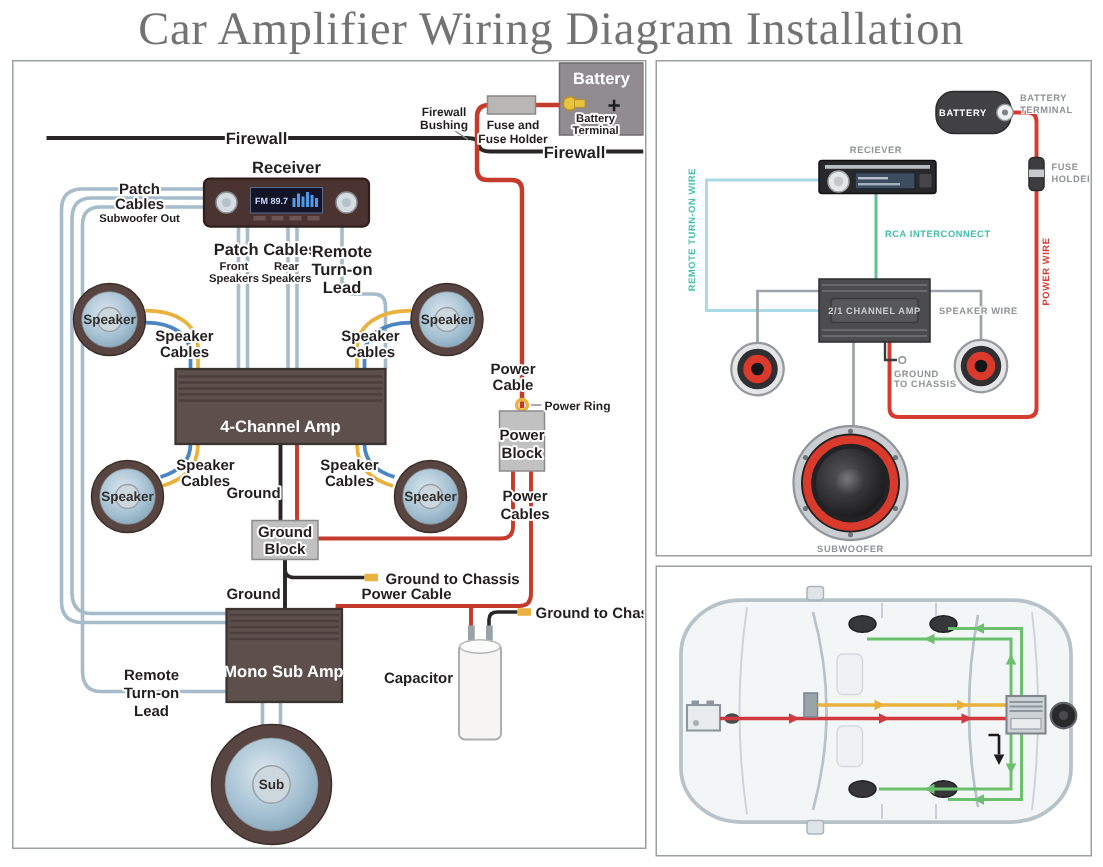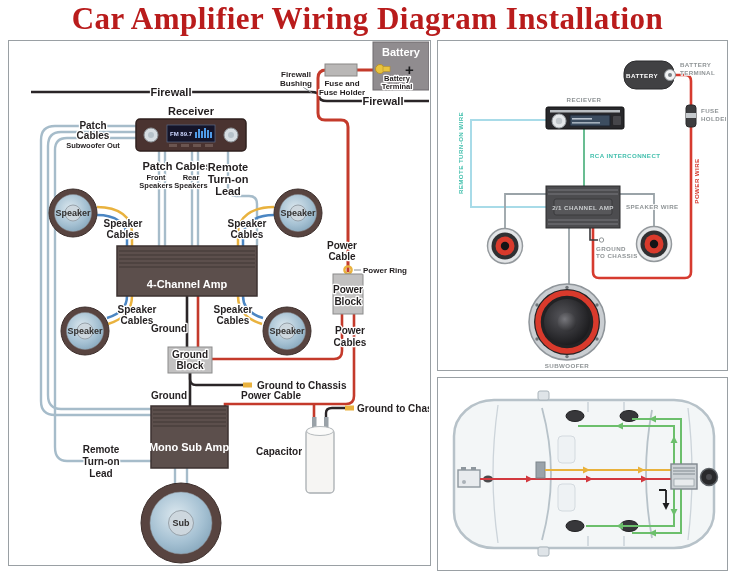--- a/index.html
+++ b/index.html
@@ -1,20 +1,20 @@
 <!DOCTYPE html>
 <html><head>
 <meta charset="utf-8">
 <style>
   html,body{margin:0;padding:0;background:#ffffff;}
   .page{position:relative;width:735px;height:578px;background:#ffffff;overflow:hidden;
         font-family:"Liberation Sans",sans-serif;}
   .title{position:absolute;left:0;top:0;width:735px;height:38px;text-align:center;
-         font-family:"Liberation Serif",serif;font-weight:bold;font-size:31px;line-height:38px;
-         color:#b91c1c;letter-spacing:.5px;}
+         font-family:"Liberation Serif",serif;font-weight:normal;font-size:31px;line-height:38px;
+         color:#737373;letter-spacing:.5px;}
   .panel{position:absolute;background:#ffffff;border:1.5px solid #9aa0a4;box-sizing:border-box;}
   #panel-left{left:8px;top:40px;width:423px;height:526px;}
   #panel-rt{left:437px;top:40px;width:291px;height:331px;}
   #panel-rb{left:437px;top:377px;width:291px;height:194px;}
   svg{display:block;}
   
   .lbl{fill:#231f20;font-weight:bold;font-family:"Liberation Sans",sans-serif;
        paint-order:stroke;stroke:#ffffff;stroke-width:2.6px;stroke-linejoin:round;}
   .s11{font-size:11px}.s10{font-size:10px}.s9{font-size:9px}.s8{font-size:8px}.s7{font-size:7.5px}
   .wlbl{fill:#ffffff;font-weight:bold;font-family:"Liberation Sans",sans-serif;}

